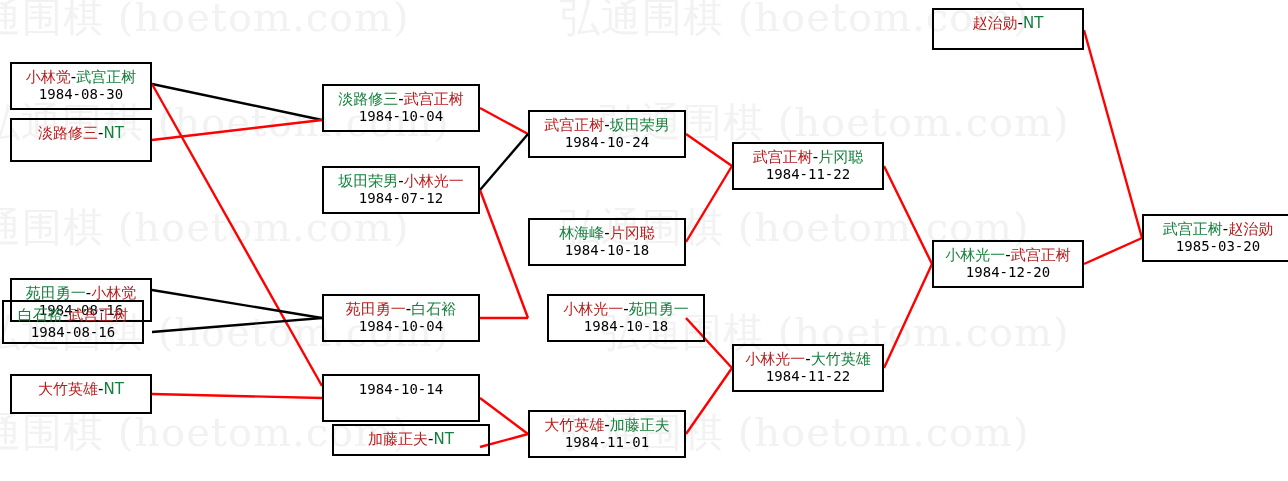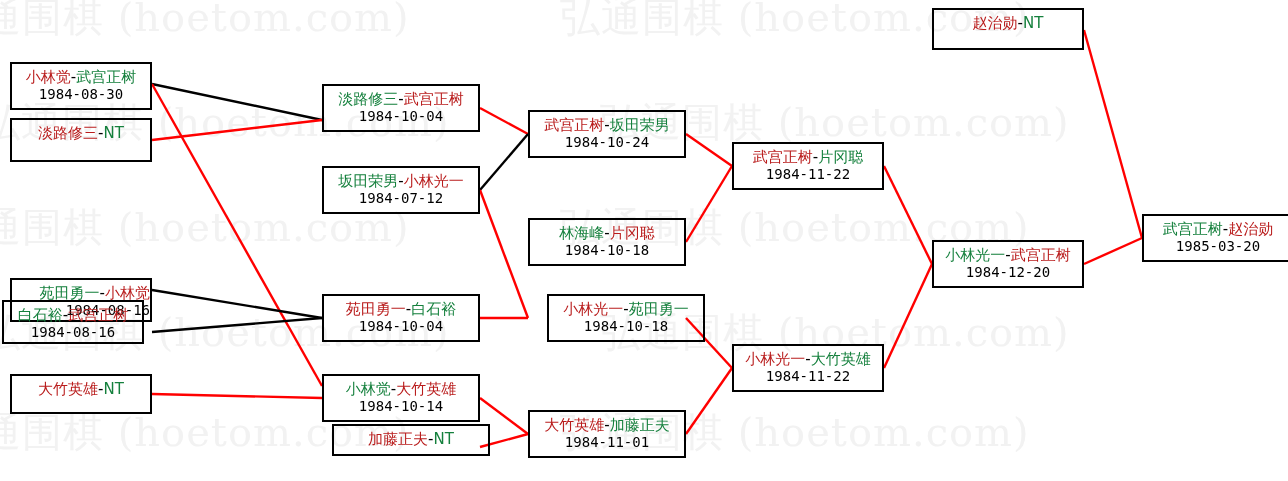--- a/index.html
+++ b/index.html
@@ -103,21 +103,21 @@
     </svg>
 
   <div id="node-layer">
       <div class="node pair" style="left: 10px; top: 62px; width: 142px; height: 48px; border-color: rgb(0, 0, 0);">
         <div class="names"><span class="p-win">小林觉</span><span class="sep">-</span><span class="p-lose">武宫正树</span></div>
         <div class="date">1984-08-30</div>
       </div>
       <div class="node single" style="left: 10px; top: 118px; width: 142px; height: 44px; border-color: rgb(0, 0, 0);">
         <div class="names"><span class="p-win">淡路修三</span><span class="sep">-</span><span class="p-lose">NT</span></div>
       </div>
-      <div class="node pair" style="left: 10px; top: 278px; width: 142px; height: 44px; border-color: rgb(0, 0, 0); text-align: right;">
+      <div class="node pair" style="left: 10px; top: 278px; width: 142px; height: 44px; border-color: rgb(0, 0, 0);">
         <div class="names"><span class="p-lose">苑田勇一</span><span class="sep">-</span><span class="p-win">小林觉</span></div>
         <div class="date">1984-08-16</div>
       </div>
       <div class="node pair" style="left: 2px; top: 300px; width: 142px; height: 44px; border-color: rgb(0, 0, 0);">
         <div class="names"><span class="p-lose">白石裕</span><span class="sep">-</span><span class="p-win">武宫正树</span></div>
         <div class="date">1984-08-16</div>
       </div>
       <div class="node single" style="left: 10px; top: 374px; width: 142px; height: 40px; border-color: rgb(0, 0, 0);">
         <div class="names"><span class="p-win">大竹英雄</span><span class="sep">-</span><span class="p-lose">NT</span></div>
       </div>
@@ -127,21 +127,20 @@
       </div>
       <div class="node pair" style="left: 322px; top: 166px; width: 158px; height: 48px; border-color: rgb(0, 0, 0);">
         <div class="names"><span class="p-lose">坂田荣男</span><span class="sep">-</span><span class="p-win">小林光一</span></div>
         <div class="date">1984-07-12</div>
       </div>
       <div class="node pair" style="left: 322px; top: 294px; width: 158px; height: 48px; border-color: rgb(0, 0, 0);">
         <div class="names"><span class="p-win">苑田勇一</span><span class="sep">-</span><span class="p-lose">白石裕</span></div>
         <div class="date">1984-10-04</div>
       </div>
       <div class="node pair" style="left: 322px; top: 374px; width: 158px; height: 48px; border-color: rgb(0, 0, 0);">
-        <div class="names"><span class="p-lose">小林觉</span><span class="sep">-</span><span class="p-win">大竹英雄</span></div>
         <div class="date">1984-10-14</div>
       </div>
       <div class="node single" style="left: 332px; top: 424px; width: 158px; height: 32px; border-color: rgb(0, 0, 0);">
         <div class="names"><span class="p-win">加藤正夫</span><span class="sep">-</span><span class="p-lose">NT</span></div>
       </div>
       <div class="node pair" style="left: 528px; top: 110px; width: 158px; height: 48px; border-color: rgb(0, 0, 0);">
         <div class="names"><span class="p-win">武宫正树</span><span class="sep">-</span><span class="p-lose">坂田荣男</span></div>
         <div class="date">1984-10-24</div>
       </div>
       <div class="node pair" style="left: 528px; top: 218px; width: 158px; height: 48px; border-color: rgb(0, 0, 0);">

